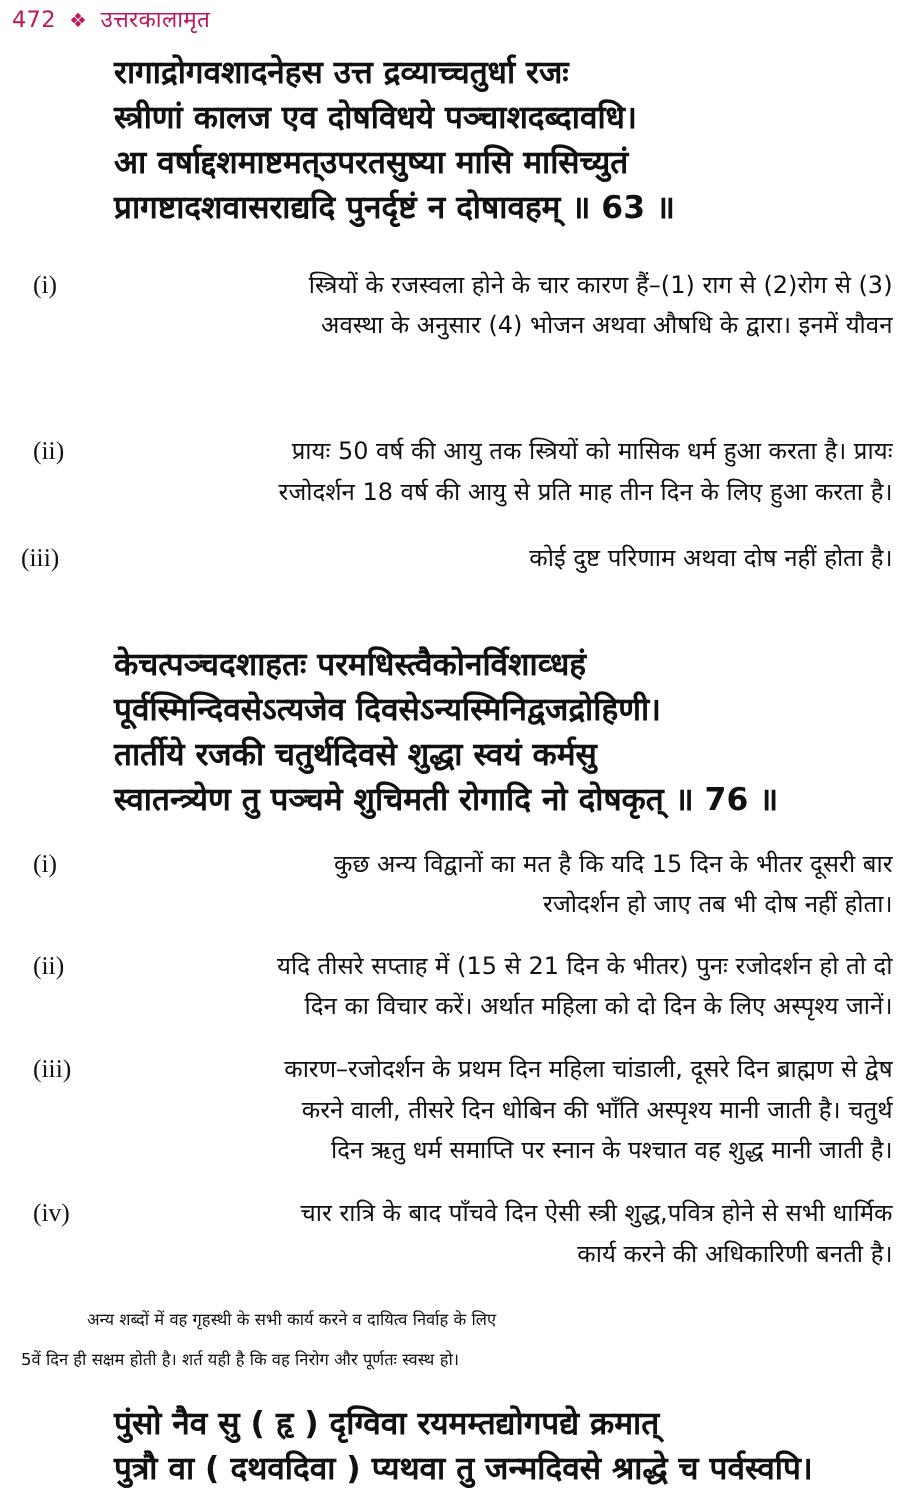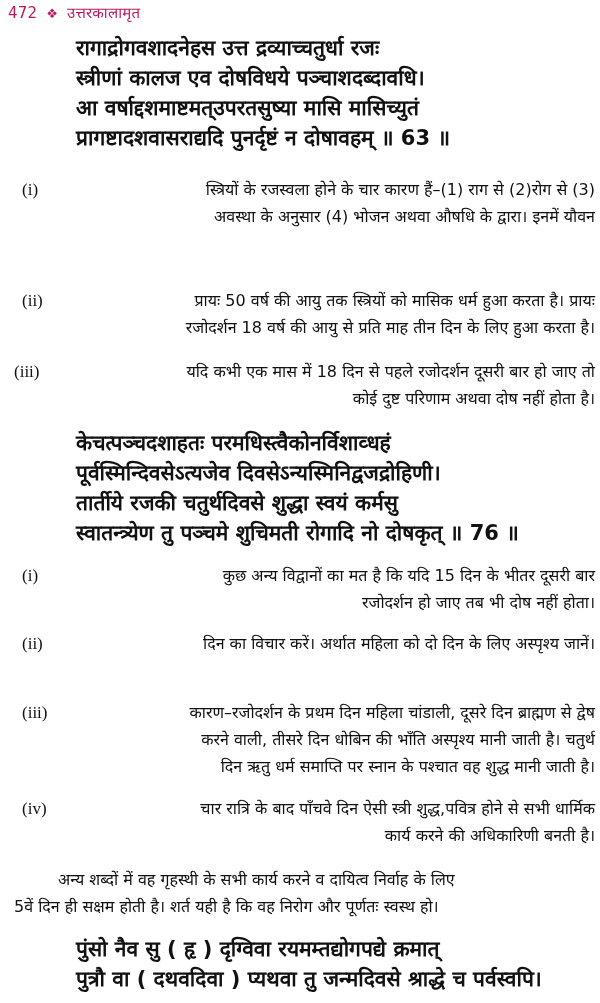--- a/index.html
+++ b/index.html
@@ -64,21 +64,21 @@
     .item .txt {
       position: absolute;
       left: 39px;
       width: 534px;
     }
     .item .txt .line { display: block; height: 27px; white-space: nowrap; text-align: right; }
     .para {
       position: absolute;
       left: 14px;
       width: 578px;
-      font-size: 16px;
+      font-size: 11px;
       line-height: 27px;
     }
     .para .line { display: block; height: 27px; white-space: nowrap; }
     .para .line.indent { padding-left: 44px; }
   </style>
 </head>
 <body>
 
 <div class="page">
 
@@ -107,21 +107,20 @@
     <span class="num">(ii)</span>
     <div class="txt">
       <span class="line">प्रायः 50 वर्ष की आयु तक स्त्रियों को मासिक धर्म हुआ करता है। प्रायः</span>
       <span class="line">रजोदर्शन 18 वर्ष  की आयु से प्रति माह तीन दिन के लिए हुआ करता है।</span>
     </div>
   </div>
 
   <div class="item" style="top:358px; left:14px;">
     <span class="num">(iii)</span>
     <div class="txt" style="left:47px;">
-      <span class="line">यदि कभी एक मास में 18 दिन से पहले रजोदर्शन दूसरी बार हो जाए तो</span>
       <span class="line">कोई दुष्ट परिणाम अथवा दोष नहीं होता है।</span>
     </div>
   </div>
 
   <div class="verse" style="top:428px;">
     <span class="line">केचत्पञ्चदशाहतः परमधिस्त्वैकोनर्विशाव्धहं</span>
     <span class="line">पूर्वस्मिन्दिवसेऽत्यजेव दिवसेऽन्यस्मिनिद्वजद्रोहिणी।</span>
     <span class="line">तार्तीये रजकी चतुर्थदिवसे शुद्धा स्वयं कर्मसु</span>
     <span class="line">स्वातन्त्र्येण तु पञ्चमे शुचिमती रोगादि नो दोषकृत् ॥ 76 ॥</span>
   </div>
@@ -130,20 +129,21 @@
     <span class="num">(i)</span>
     <div class="txt">
       <span class="line">कुछ अन्य विद्वानों का मत है कि यदि 15 दिन के भीतर दूसरी बार</span>
       <span class="line">रजोदर्शन हो जाए तब भी दोष नहीं होता।</span>
     </div>
   </div>
 
   <div class="item" style="top:630px;">
     <span class="num">(ii)</span>
     <div class="txt">
+      <span class="line">यदि तीसरे सप्ताह में (15 से 21 दिन के भीतर) पुनः रजोदर्शन हो तो दो</span>
       <span class="line">दिन का विचार करें। अर्थात महिला को दो दिन के लिए अस्पृश्य जानें।</span>
     </div>
   </div>
 
   <div class="item" style="top:699px;">
     <span class="num">(iii)</span>
     <div class="txt">
       <span class="line">कारण–रजोदर्शन के प्रथम दिन महिला चांडाली, दूसरे दिन ब्राह्मण से द्वेष</span>
       <span class="line">करने वाली, तीसरे दिन धोबिन की भाँति अस्पृश्य मानी जाती है। चतुर्थ</span>
       <span class="line">दिन ऋतु धर्म समाप्ति पर स्नान के पश्चात वह शुद्ध मानी जाती है।</span>

